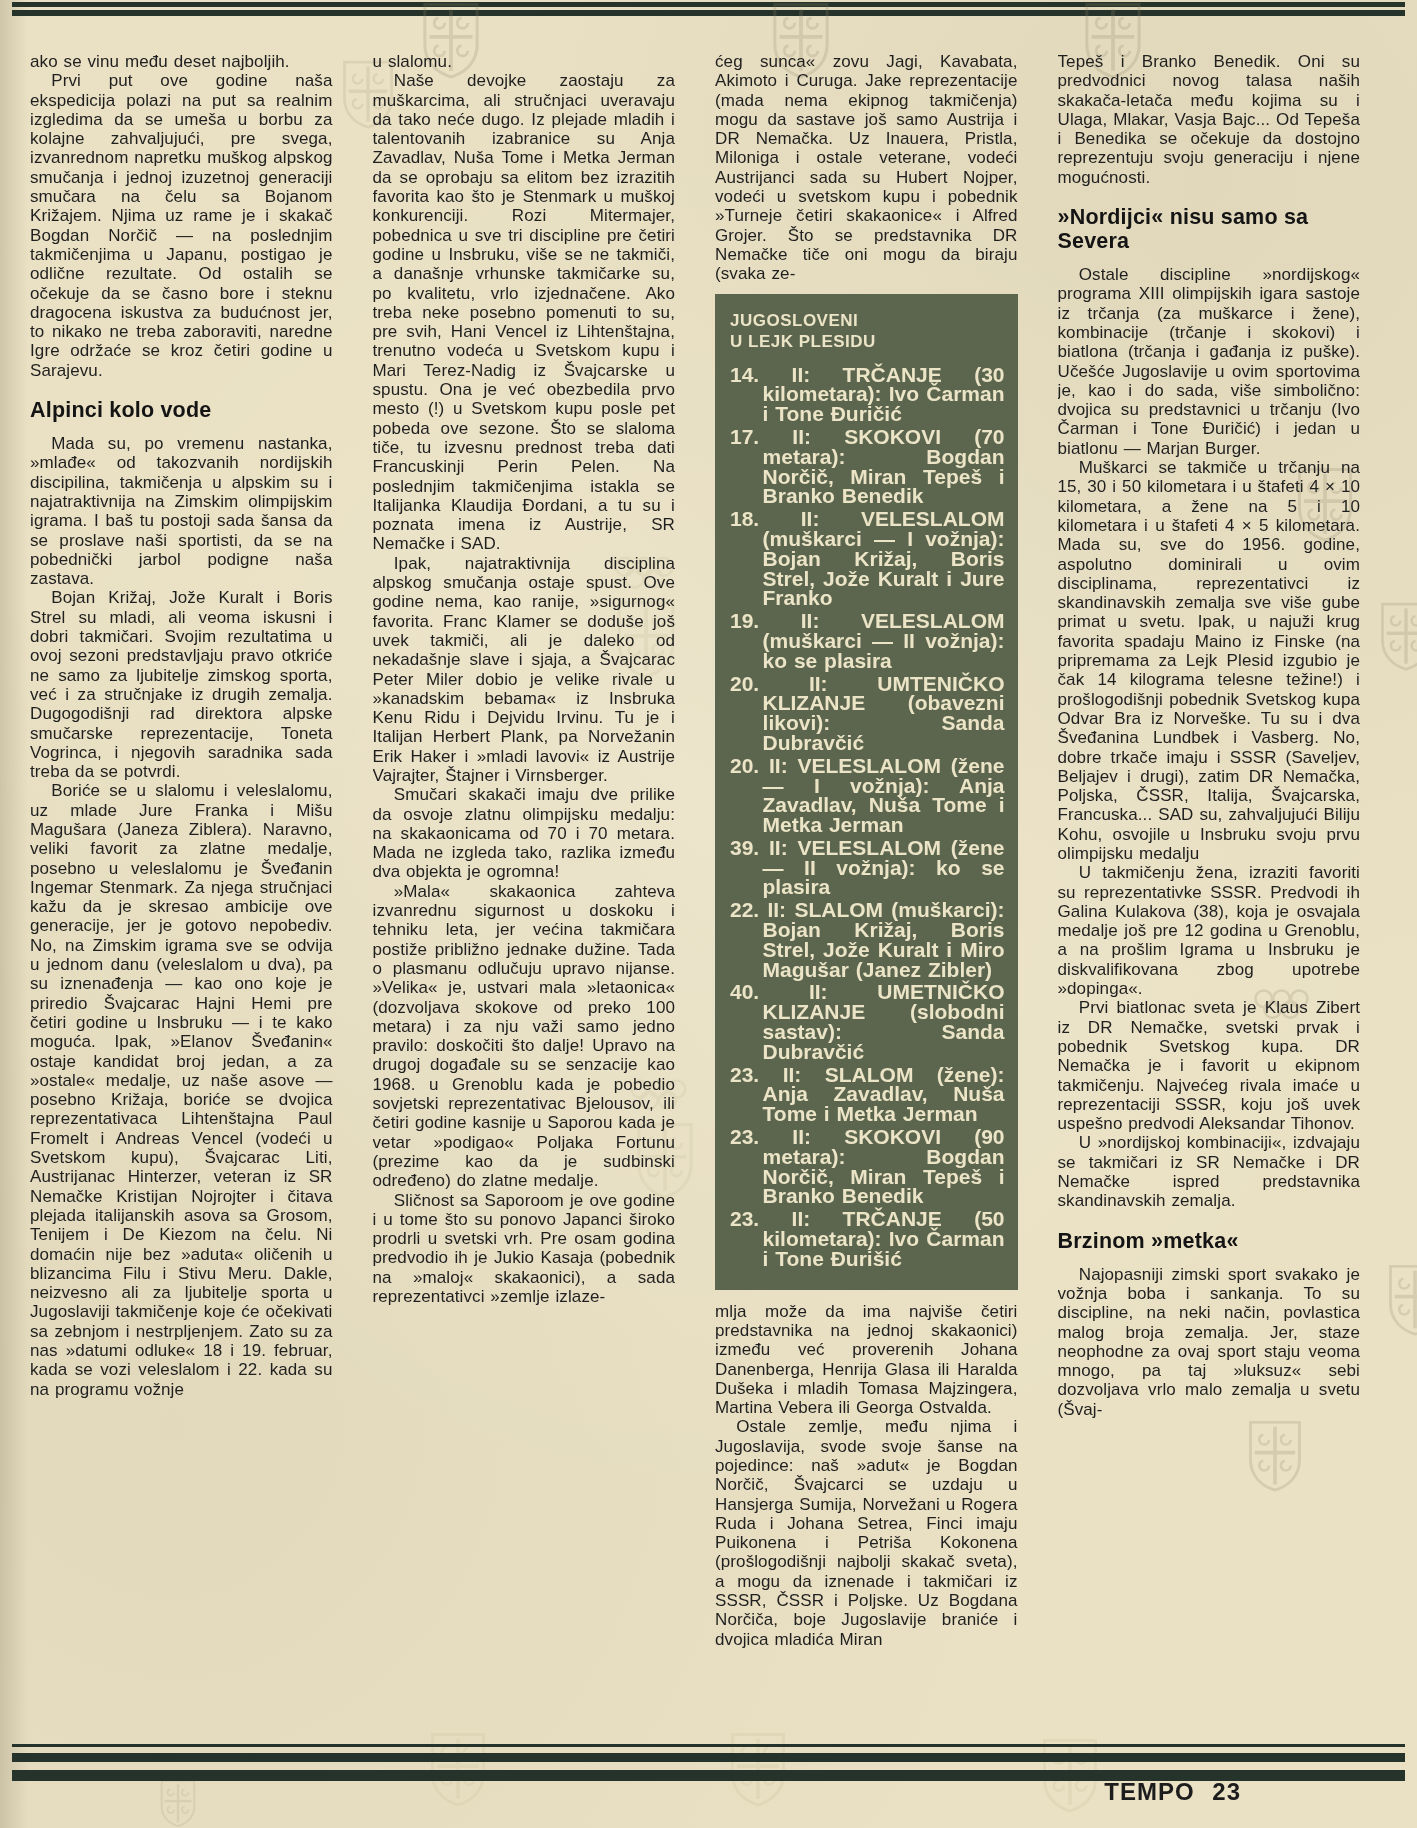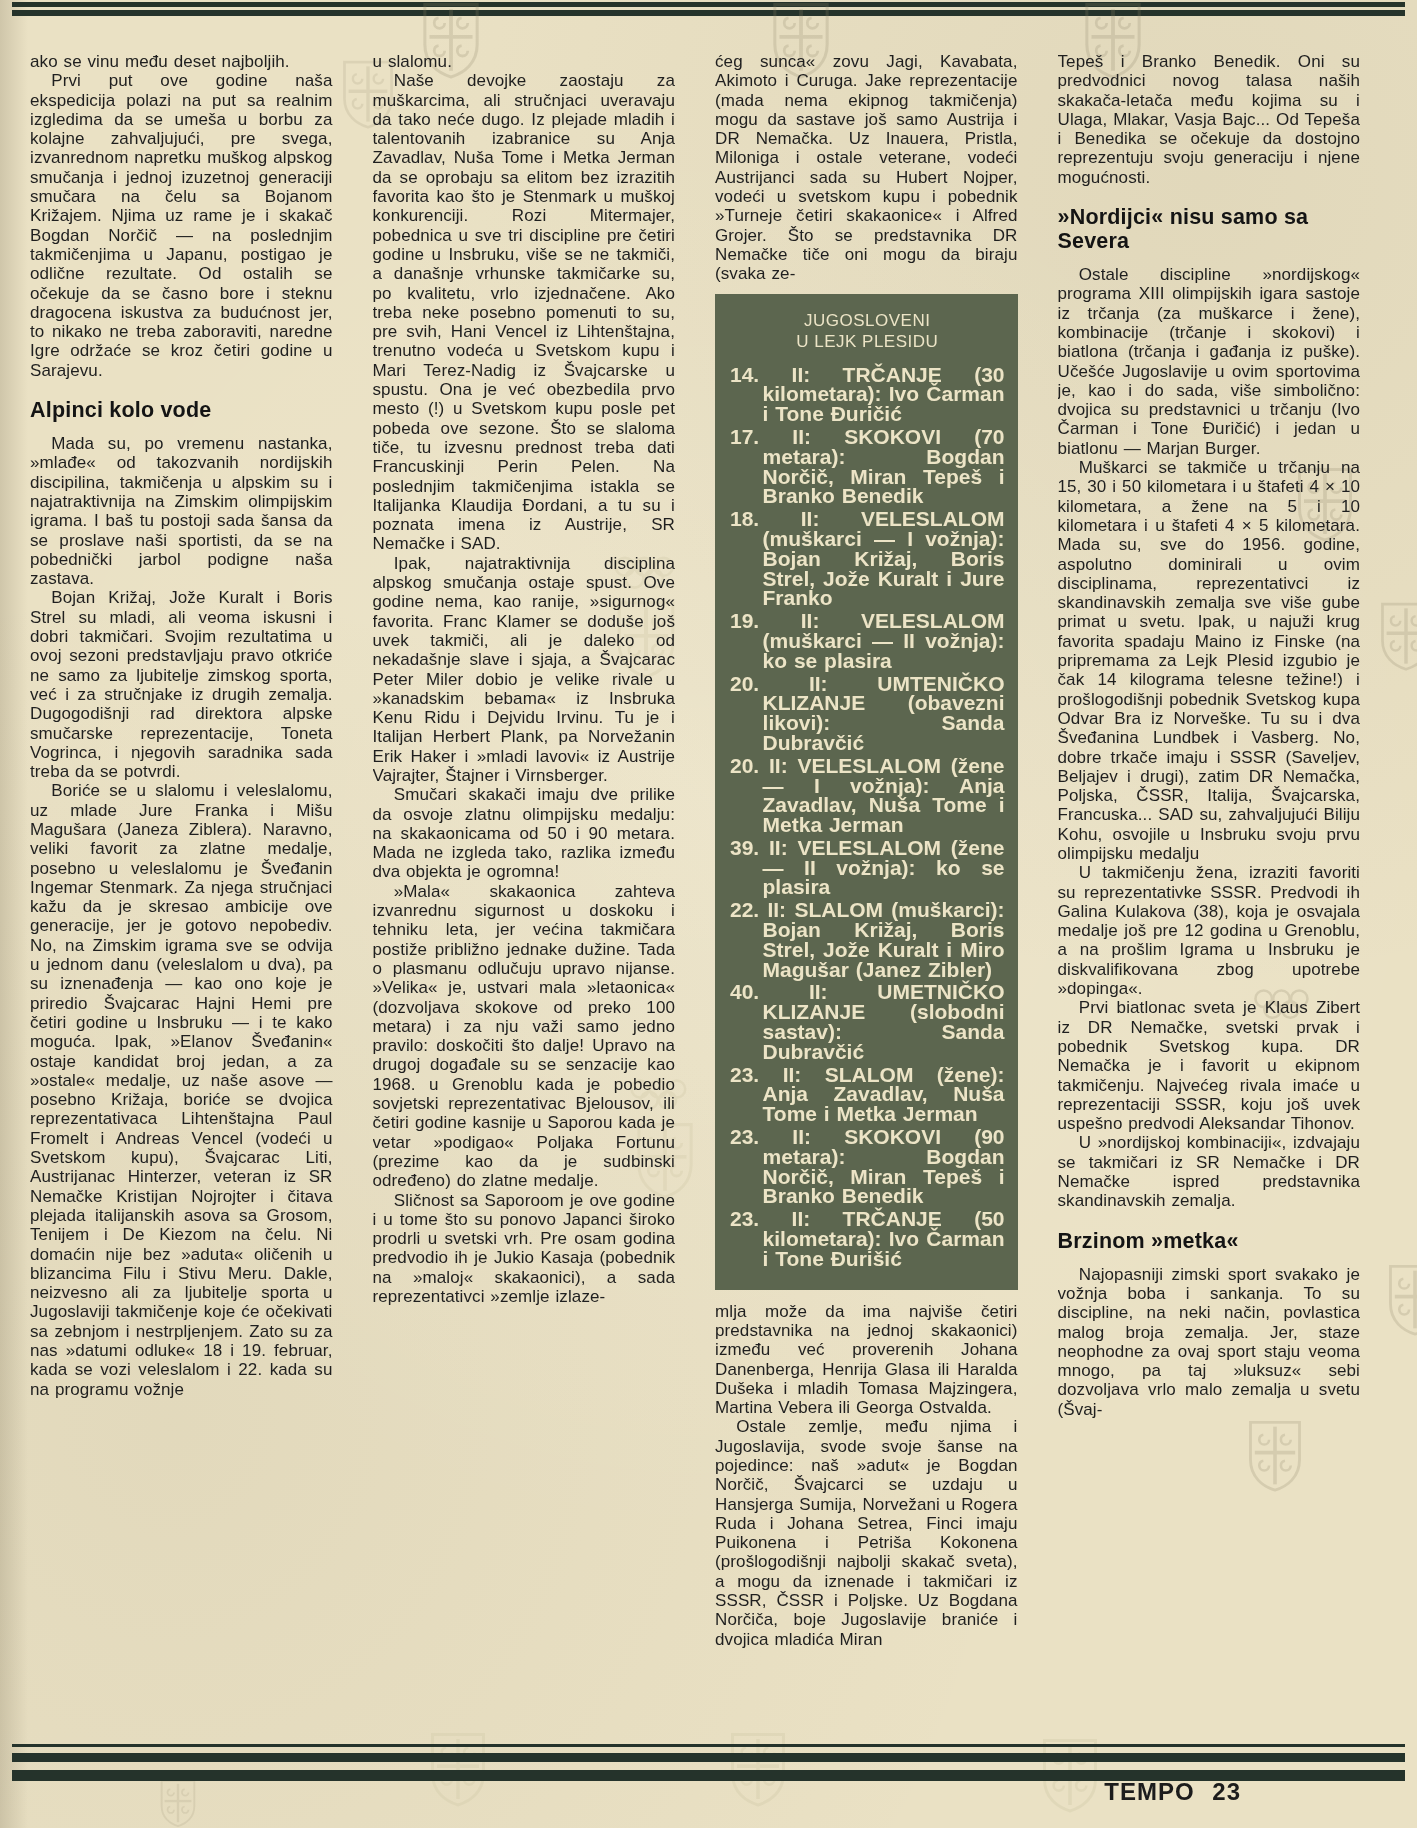--- a/index.html
+++ b/index.html
@@ -33,21 +33,21 @@
   .body-p.noindent{text-indent:0;}
   .sec-h{
     margin:18px 0 12px; font-size:21.5px; line-height:24px; font-weight:700;
     color:#141414; letter-spacing:0.2px; text-indent:0;
   }
   .sched-box{
     background:#5c664f; color:#ece4c6; margin:10px 0 12px;
     padding:16px 13px 18px 15px;
   }
   .sched-title{
-    text-align:center; font-weight:400; font-size:17px; line-height:21px;
+    font-weight:700; font-size:17px; line-height:21px;
     letter-spacing:0.5px; margin-bottom:13px;
   }
   .sched-item{
     font-weight:700; font-size:21px; line-height:19.8px; text-align:justify;
     padding-left:1.55em; text-indent:-1.55em; margin-bottom:3px; word-spacing:1px;
   }
   .footer{
     position:absolute; top:1778px; right:176px;
     font-size:24px; font-weight:700; letter-spacing:1px; word-spacing:10px;
     color:#1c1c1c;
@@ -148,21 +148,21 @@
         <p class="body-p">Prvi put ove godine naša ekspedicija polazi na put sa realnim izgledima da se umeša u borbu za kolajne zahvaljujući, pre svega, izvanrednom napretku muškog alpskog smučanja i jednoj izuzetnoj generaciji smučara na čelu sa Bojanom Križajem. Njima uz rame je i skakač Bogdan Norčič — na poslednjim takmičenjima u Japanu, postigao je odlične rezultate. Od ostalih se očekuje da se časno bore i steknu dragocena iskustva za budućnost jer, to nikako ne treba zaboraviti, naredne Igre održaće se kroz četiri godine u Sarajevu.</p>
         <h2 class="sec-h">Alpinci kolo vode</h2>
         <p class="body-p">Mada su, po vremenu nastanka, »mlađe« od takozvanih nordijskih discipilina, takmičenja u alpskim su i najatraktivnija na Zimskim olimpijskim igrama. I baš tu postoji sada šansa da se proslave naši sportisti, da se na pobednički jarbol podigne naša zastava.</p>
         <p class="body-p">Bojan Križaj, Jože Kuralt i Boris Strel su mladi, ali veoma iskusni i dobri takmičari. Svojim rezultatima u ovoj sezoni predstavljaju pravo otkriće ne samo za ljubitelje zimskog sporta, već i za stručnjake iz drugih zemalja. Dugogodišnji rad direktora alpske smučarske reprezentacije, Toneta Vogrinca, i njegovih saradnika sada treba da se potvrdi.</p>
         <p class="body-p">Boriće se u slalomu i veleslalomu, uz mlade Jure Franka i Mišu Magušara (Janeza Ziblera). Naravno, veliki favorit za zlatne medalje, posebno u veleslalomu je Šveđanin Ingemar Stenmark. Za njega stručnjaci kažu da je skresao ambicije ove generacije, jer je gotovo nepobediv. No, na Zimskim igrama sve se odvija u jednom danu (veleslalom u dva), pa su iznenađenja — kao ono koje je priredio Švajcarac Hajni Hemi pre četiri godine u Insbruku — i te kako moguća. Ipak, »Elanov Šveđanin« ostaje kandidat broj jedan, a za »ostale« medalje, uz naše asove — posebno Križaja, boriće se dvojica reprezentativaca Lihtenštajna Paul Fromelt i Andreas Vencel (vodeći u Svetskom kupu), Švajcarac Liti, Austrijanac Hinterzer, veteran iz SR Nemačke Kristijan Nojrojter i čitava plejada italijanskih asova sa Grosom, Tenijem i De Kiezom na čelu. Ni domaćin nije bez »aduta« oličenih u blizancima Filu i Stivu Meru. Dakle, neizvesno ali za ljubitelje sporta u Jugoslaviji takmičenje koje će očekivati sa zebnjom i nestrpljenjem. Zato su za nas »datumi odluke« 18 i 19. februar, kada se vozi veleslalom i 22. kada su na programu vožnje</p>
       </div>
     <div class="col">
         <p class="body-p noindent">u slalomu.</p>
         <p class="body-p">Naše devojke zaostaju za muškarcima, ali stručnjaci uveravaju da tako neće dugo. Iz plejade mladih i talentovanih izabranice su Anja Zavadlav, Nuša Tome i Metka Jerman da se oprobaju sa elitom bez izrazitih favorita kao što je Stenmark u muškoj konkurenciji. Rozi Mitermajer, pobednica u sve tri discipline pre četiri godine u Insbruku, više se ne takmiči, a današnje vrhunske takmičarke su, po kvalitetu, vrlo izjednačene. Ako treba neke posebno pomenuti to su, pre svih, Hani Vencel iz Lihtenštajna, trenutno vodeća u Svetskom kupu i Mari Terez-Nadig iz Švajcarske u spustu. Ona je već obezbedila prvo mesto (!) u Svetskom kupu posle pet pobeda ove sezone. Što se slaloma tiče, tu izvesnu prednost treba dati Francuskinji Perin Pelen. Na poslednjim takmičenjima istakla se Italijanka Klaudija Đordani, a tu su i poznata imena iz Austrije, SR Nemačke i SAD.</p>
         <p class="body-p">Ipak, najatraktivnija disciplina alpskog smučanja ostaje spust. Ove godine nema, kao ranije, »sigurnog« favorita. Franc Klamer se doduše još uvek takmiči, ali je daleko od nekadašnje slave i sjaja, a Švajcarac Peter Miler dobio je velike rivale u »kanadskim bebama« iz Insbruka Kenu Ridu i Dejvidu Irvinu. Tu je i Italijan Herbert Plank, pa Norvežanin Erik Haker i »mladi lavovi« iz Austrije Vajrajter, Štajner i Virnsberger.</p>
-        <p class="body-p">Smučari skakači imaju dve prilike da osvoje zlatnu olimpijsku medalju: na skakaonicama od 50 i 90 metara. Mada ne izgleda tako, razlika između dva objekta je ogromna!</p>
+        <p class="body-p">Smučari skakači imaju dve prilike da osvoje zlatnu olimpijsku medalju: na skakaonicama od 70 i 70 metara. Mada ne izgleda tako, razlika između dva objekta je ogromna!</p>
         <p class="body-p">»Mala« skakaonica zahteva izvanrednu sigurnost u doskoku i tehniku leta, jer većina takmičara postiže približno jednake dužine. Tada o plasmanu odlučuju upravo nijanse. »Velika« je, ustvari mala »letaonica« (dozvoljava skokove od preko 100 metara) i za nju važi samo jedno pravilo: doskočiti što dalje! Upravo na drugoj događale su se senzacije kao 1968. u Grenoblu kada je pobedio sovjetski reprezentativac Bjelousov, ili četiri godine kasnije u Saporou kada je vetar »podigao« Poljaka Fortunu (prezime kao da je sudbinski određeno) do zlatne medalje.</p>
         <p class="body-p">Sličnost sa Saporoom je ove godine i u tome što su ponovo Japanci široko prodrli u svetski vrh. Pre osam godina predvodio ih je Jukio Kasaja (pobednik na »maloj« skakaonici), a sada reprezentativci »zemlje izlaze-</p>
       </div>
     <div class="col">
         <p class="body-p noindent">ćeg sunca« zovu Jagi, Kavabata, Akimoto i Curuga. Jake reprezentacije (mada nema ekipnog takmičenja) mogu da sastave još samo Austrija i DR Nemačka. Uz Inauera, Pristla, Miloniga i ostale veterane, vodeći Austrijanci sada su Hubert Nojper, vodeći u svetskom kupu i pobednik »Turneje četiri skakaonice« i Alfred Grojer. Što se predstavnika DR Nemačke tiče oni mogu da biraju (svaka ze-</p>
         <div class="sched-box">
           <div class="sched-title">
             <div>JUGOSLOVENI</div>
             <div>U LEJK PLESIDU</div>
           </div>

